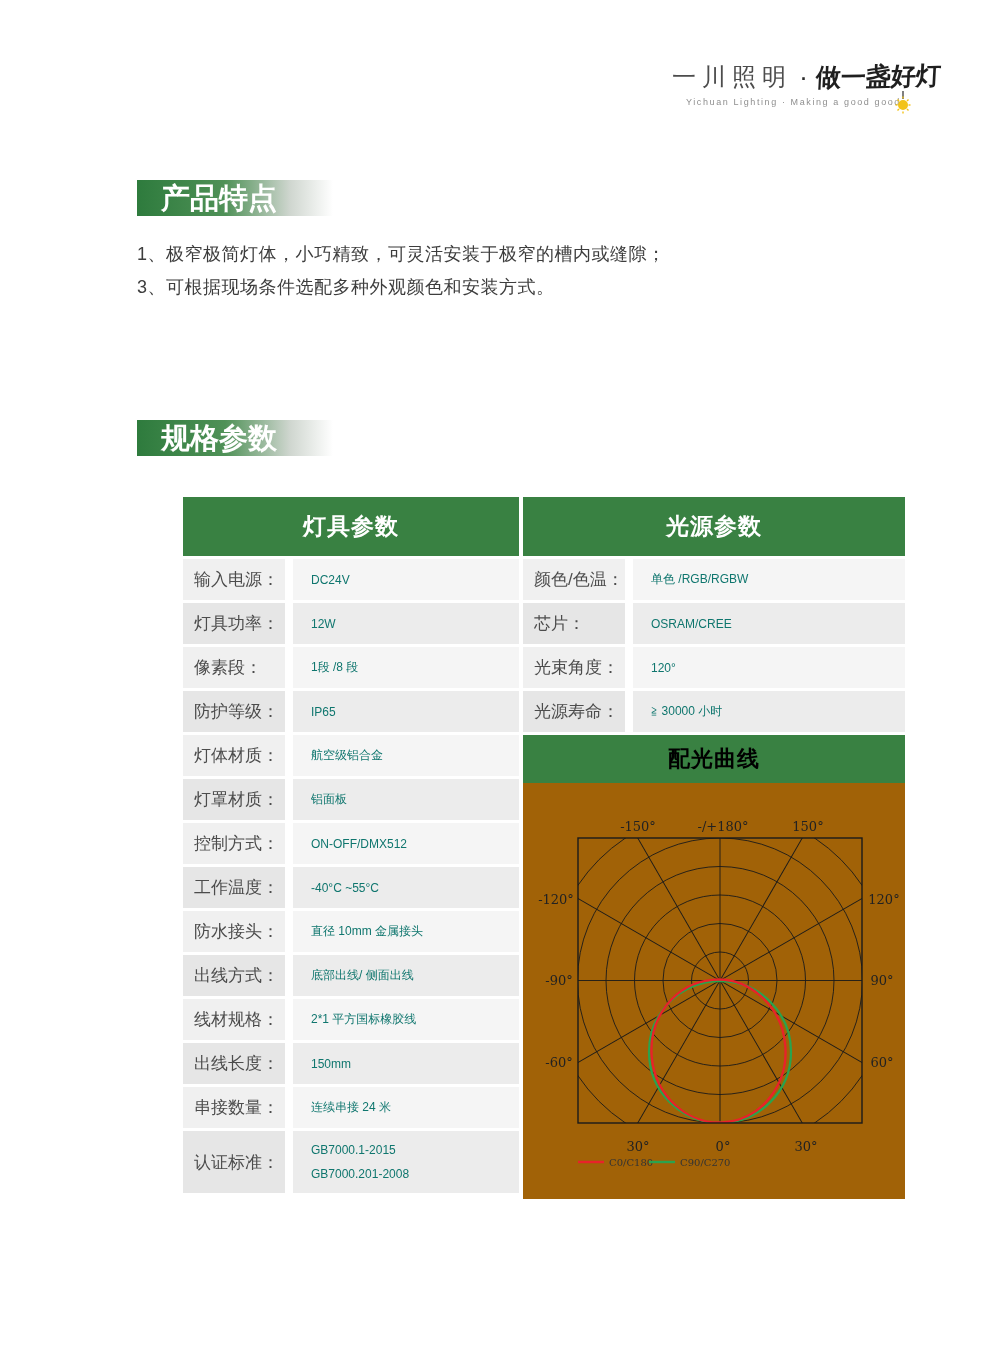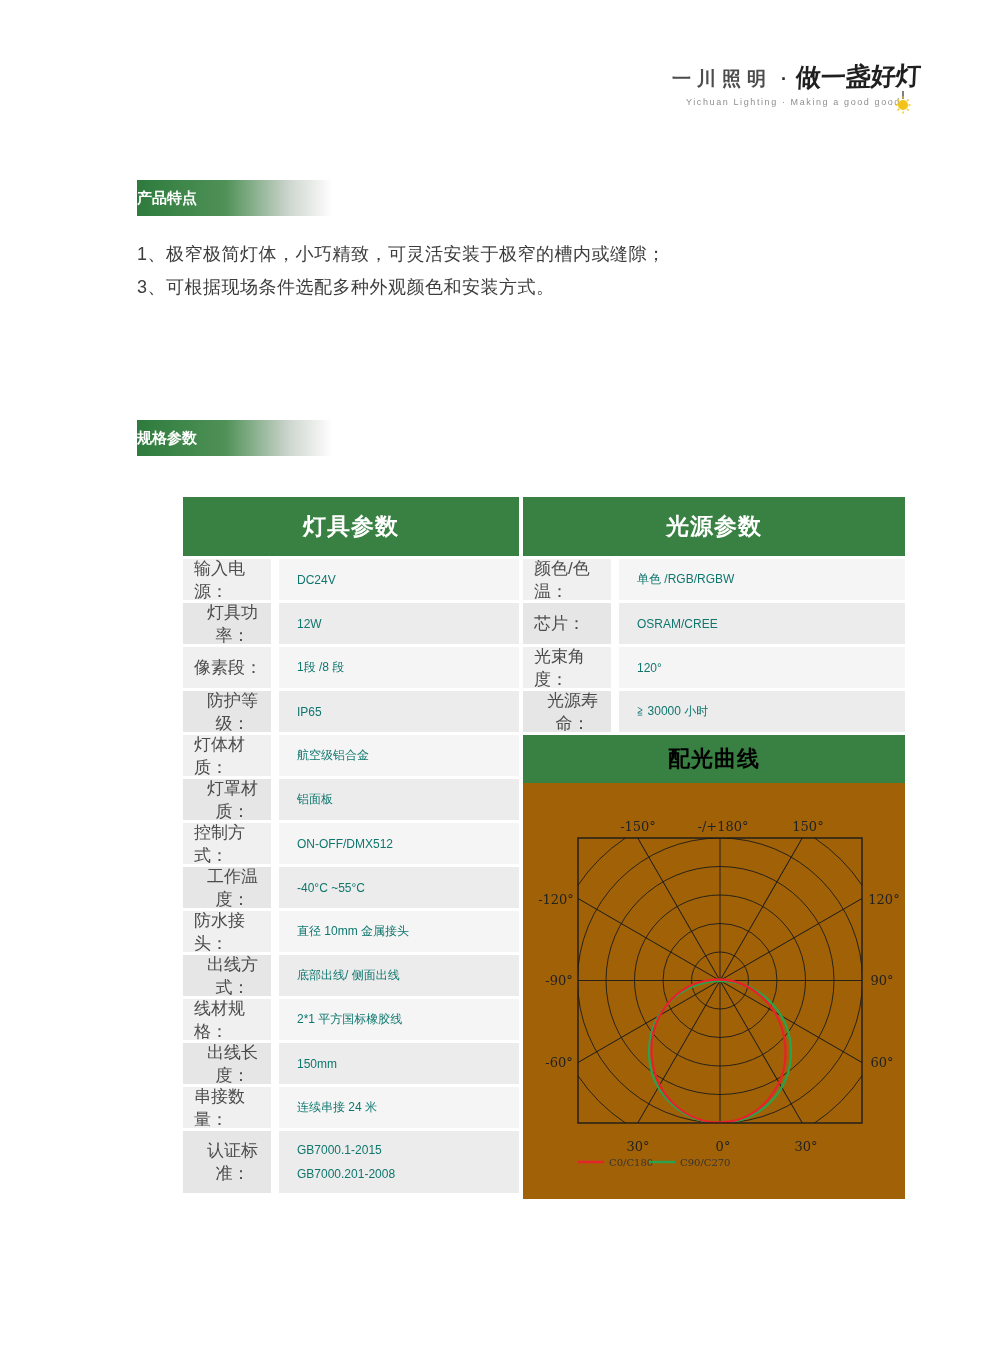--- a/index.html
+++ b/index.html
@@ -3,45 +3,45 @@
 <meta charset="utf-8">
 <style>
   * { margin:0; padding:0; box-sizing:border-box; }
   html,body { background:#ffffff; }
   body { font-family:"Liberation Sans", sans-serif; }
   .page { position:relative; width:1000px; height:1357px; background:#ffffff; overflow:hidden; }
 
   
   .logo { position:absolute; top:60px; left:672px; width:240px; }
   .logo-row { display:flex; align-items:baseline; gap:9px; white-space:nowrap; }
-  .logo-cn { font-size:19px; letter-spacing:6px; color:#4c4c4c; font-weight:700; }
+  .logo-cn { font-size:24px; letter-spacing:6px; color:#4c4c4c; font-weight:400; }
   .logo-dot { font-size:18px; color:#2b2b2b; font-weight:700; }
   .logo-slogan { font-size:25px; font-weight:700; color:#1f1f1f; transform:skewX(-4deg) rotate(-1deg); }
   .logo-en { margin-top:4px; font-size:9px; color:#8f8f8f; letter-spacing:1.6px; padding-left:14px; }
   .bulb { position:absolute; right:-2px; bottom:-12px; }
 
   
   .band { position:absolute; left:137px; height:36px; width:196px; color:#ffffff;
-          font-size:15px; font-weight:700; line-height:36px; padding-left:0;
+          font-size:29px; font-weight:700; line-height:36px; padding-left:24px;
           background:linear-gradient(90deg, #2e7b3d 0%, #4f9157 45%, #cfd6cf 78%, rgba(240,240,240,0) 100%); }
   .band-features { top:180px; }
   .band-specs { top:420px; }
 
   
   .features { position:absolute; left:137px; top:238px; width:700px; font-size:18px;
               color:#3d3d3d; line-height:33px; letter-spacing:0.5px; }
 
   
   .spec-wrap { position:absolute; left:137px; top:497px; width:768px; display:flex; gap:4px;padding-left:46px; }
   .col { width:382px; }
   .thead { height:59px; background:#398142; color:#ffffff; font-size:23px; font-weight:700;
            display:flex; align-items:center; justify-content:center; margin-bottom:3px; letter-spacing:1px; }
   .trow { display:flex; gap:8px; margin-bottom:3px; height:41px; }
   .trow.tall { height:62px; }
-  .lab { width:88px; padding-left:11px; display:flex; align-items:center; font-size:17px; color:#4c4c4c; }
+  .lab { width:102px; padding-left:11px; display:flex; align-items:center; font-size:17px; color:#4c4c4c; }
   .val { flex:1; padding-left:18px; display:flex; align-items:center; font-size:12px; color:#0f766e; }
   .val .two-line { line-height:24px; }
   .r-light .lab { background:#f0f0f0; } .r-light .val { background:#f5f5f5; }
   .r-dark  .lab { background:#e6e6e6;text-align:center; } .r-dark  .val { background:#ececec; }
 
   .chart-head { height:48px; background:#398142; color:#000000; font-size:22px; font-weight:700;
                 display:flex; align-items:center; justify-content:center; margin-bottom:0; letter-spacing:1px; }
   .chart-box { width:382px; height:416px; background:#a16207; }
   .deg { font-family:"DejaVu Serif", serif; font-size:13px; fill:#222222; }
   .leg { font-family:"DejaVu Serif", serif; font-size:10px; fill:#333333; }

